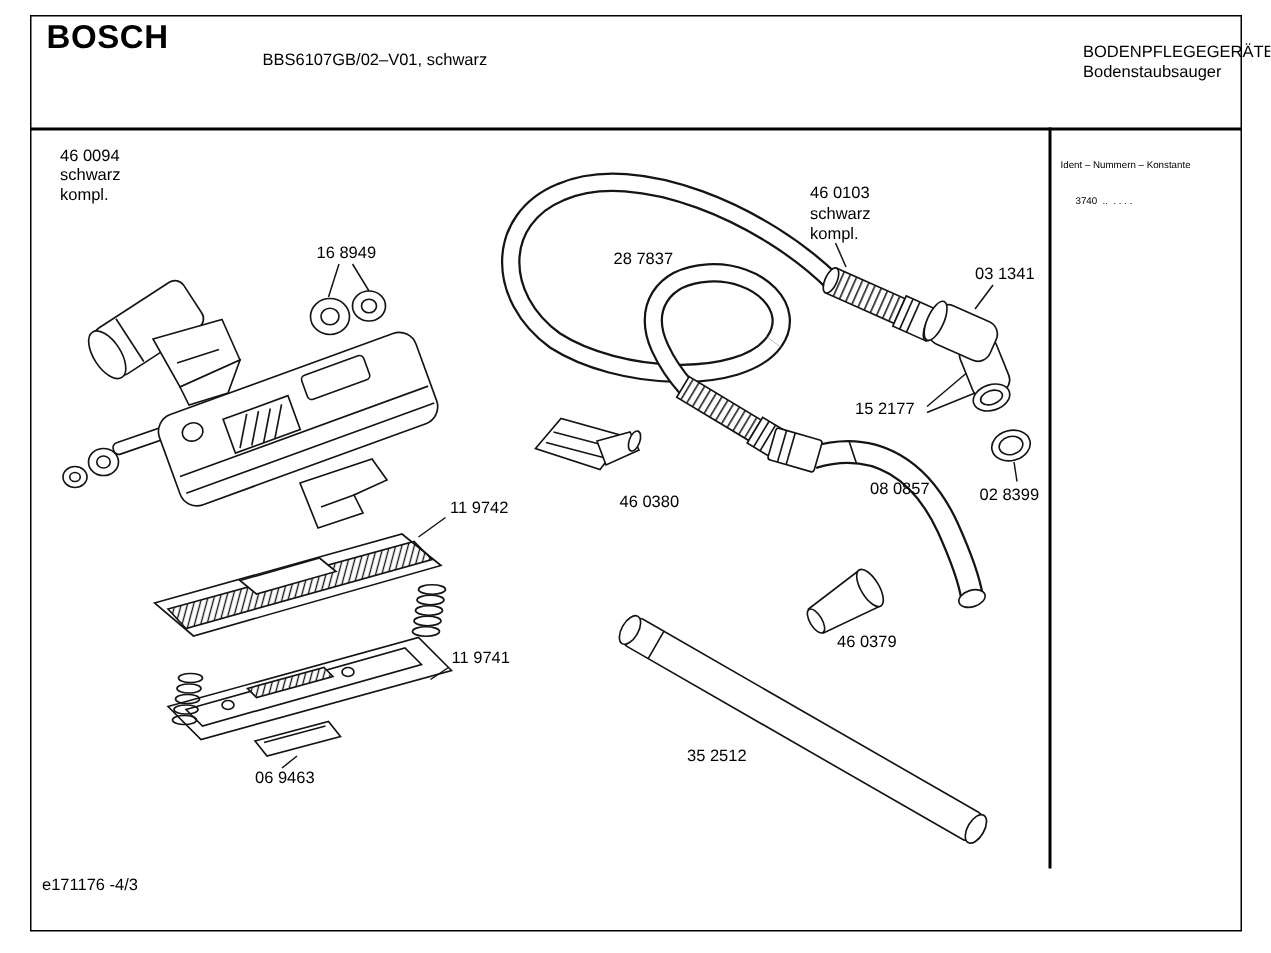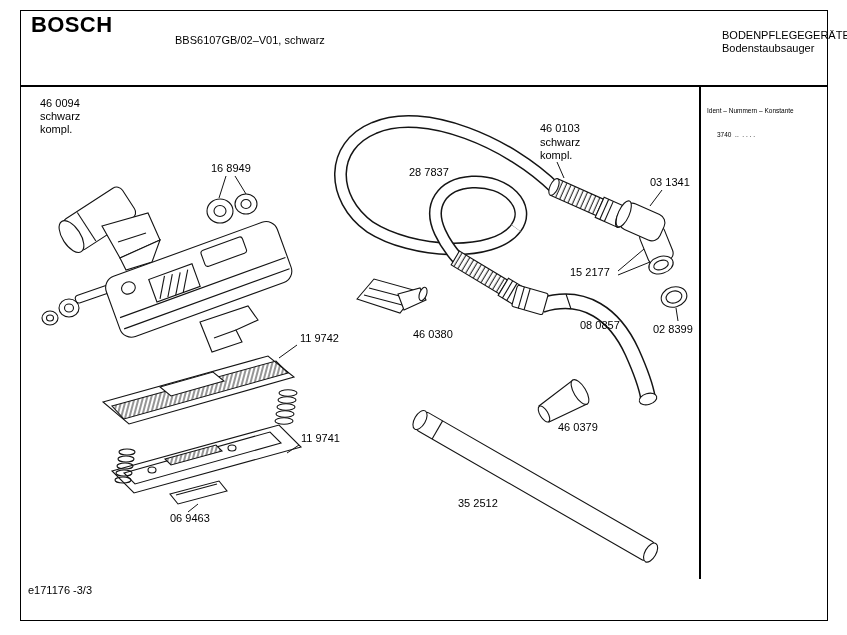--- a/index.html
+++ b/index.html
@@ -240,14 +240,14 @@
       <text class="plabel" x="653" y="333">02 8399</text>
       <text class="plabel" x="413" y="338">46 0380</text>
       <text class="plabel" x="300" y="342">11 9742</text>
       <text class="plabel" x="558" y="431">46 0379</text>
       <text class="plabel" x="301" y="442">11 9741</text>
       <text class="plabel" x="458" y="507">35 2512</text>
       <text class="plabel" x="170" y="522">06 9463</text>
     </g>
   </svg>
 
-  <div class="footer">e171176 -3/3</div>
+  <div class="footer">e171176 -4/3</div>
 </div>
 
 </body></html>

